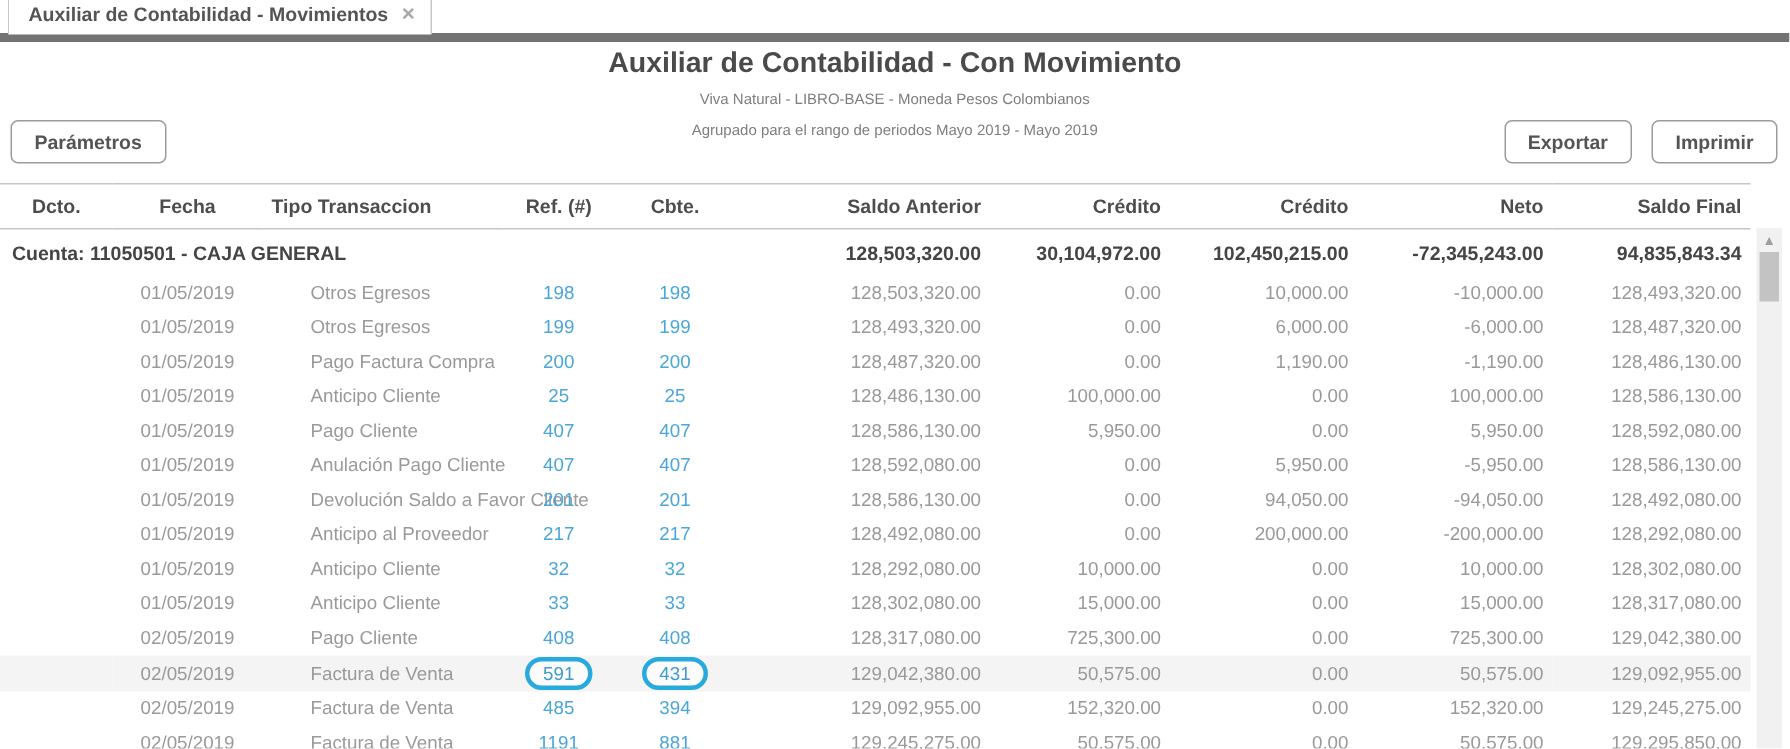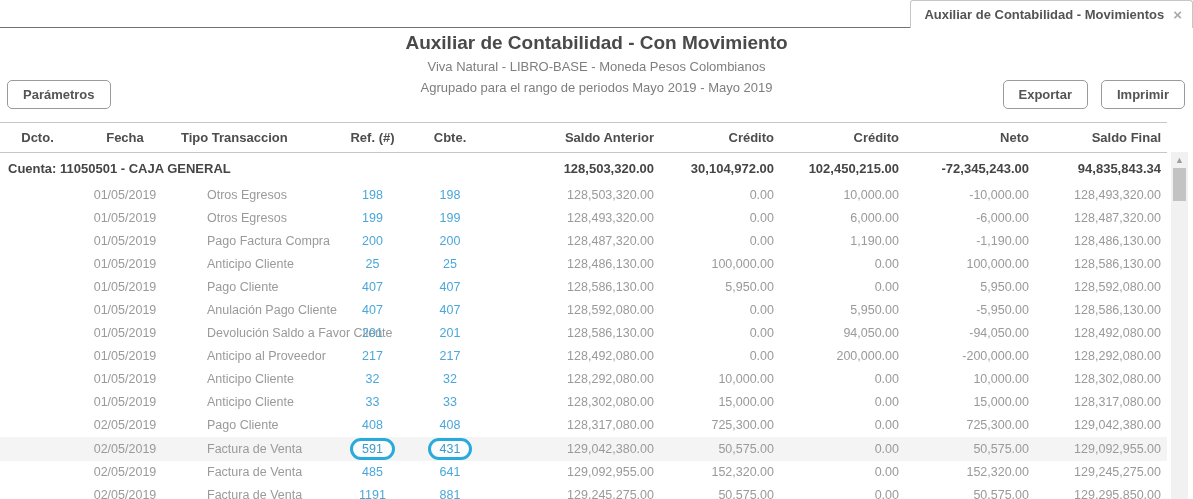--- a/index.html
+++ b/index.html
@@ -1,29 +1,29 @@
 <!DOCTYPE html>
 <html><head>
 <meta charset="utf-8">
 <style>
   html,body{margin:0;padding:0;}
   .page{position:relative;width:1193px;height:499px;background:#ffffff;overflow:hidden;
         font-family:"Liberation Sans",sans-serif;-webkit-font-smoothing:antialiased;}
 
   
-  .tabbar{display:flex;align-items:flex-end;height:28px;border-bottom:1px solid #737373;box-sizing:border-box;justify-content:flex-end;}
+  .tabbar{display:flex;align-items:flex-end;height:28px;border-bottom:6px solid #737373;box-sizing:border-box;}
   .tab{position:relative;z-index:2;display:flex;align-items:center;margin-left:5px;margin-bottom:-1px;
        padding:6px 10px 6px 13px;background:#fff;border:1px solid #c6c6c6;border-bottom:none;
        border-radius:3px 3px 0 0;font-size:13px;font-weight:bold;color:#545454;cursor:pointer;white-space:nowrap;}
   .tab-close{margin-left:9px;color:#a9a9a9;font-size:15px;line-height:11px;cursor:pointer;}
 
   
   .report-header{text-align:center;}
   .report-title{margin:4px 0 2px;font-size:19px;font-weight:bold;color:#4a4a4a;}
-  .report-sub{font-size:13px;color:#7e7e7e;line-height:21px;}
+  .report-sub{font-size:10px;color:#7e7e7e;line-height:21px;}
 
   
   .btn{box-sizing:border-box;background:#fff;border:1px solid #9b9b9b;border-radius:5px;
        font-family:inherit;font-size:13px;font-weight:bold;color:#545454;padding:6px 15px;cursor:pointer;white-space:nowrap;}
   .btn-parametros{position:absolute;left:7px;top:80px;}
   .btns-right{position:absolute;right:8px;top:80px;display:flex;gap:13px;}
 
   
   .grid{position:absolute;top:122px;left:0;width:1167px;border-collapse:collapse;table-layout:fixed;}
   .grid th{border-top:1px solid #c6c6c6;border-bottom:1px solid #c6c6c6;padding:7px 6px;
@@ -249,21 +249,21 @@
     <td class="ar">50,575.00</td>
     <td class="ar">0.00</td>
     <td class="ar">50,575.00</td>
     <td class="ar">129,092,955.00</td>
   </tr>
         <tr class="data-row">
     <td class="ac"></td>
     <td class="ac">02/05/2019</td>
     <td class="al c-tipo">Factura de Venta</td>
     <td class="ac"><a class="reflink">485</a></td>
-    <td class="ac"><a class="reflink">641</a></td>
+    <td class="ac"><a class="reflink">394</a></td>
     <td class="ar">129,092,955.00</td>
     <td class="ar">152,320.00</td>
     <td class="ar">0.00</td>
     <td class="ar">152,320.00</td>
     <td class="ar">129,245,275.00</td>
   </tr>
         <tr class="data-row">
     <td class="ac"></td>
     <td class="ac">02/05/2019</td>
     <td class="al c-tipo">Factura de Venta</td>

